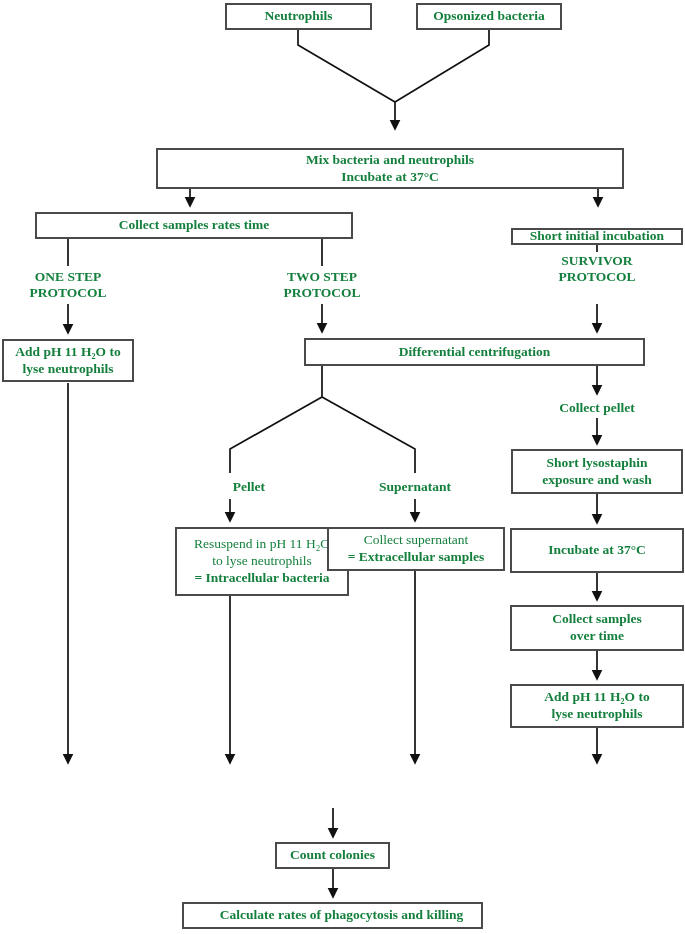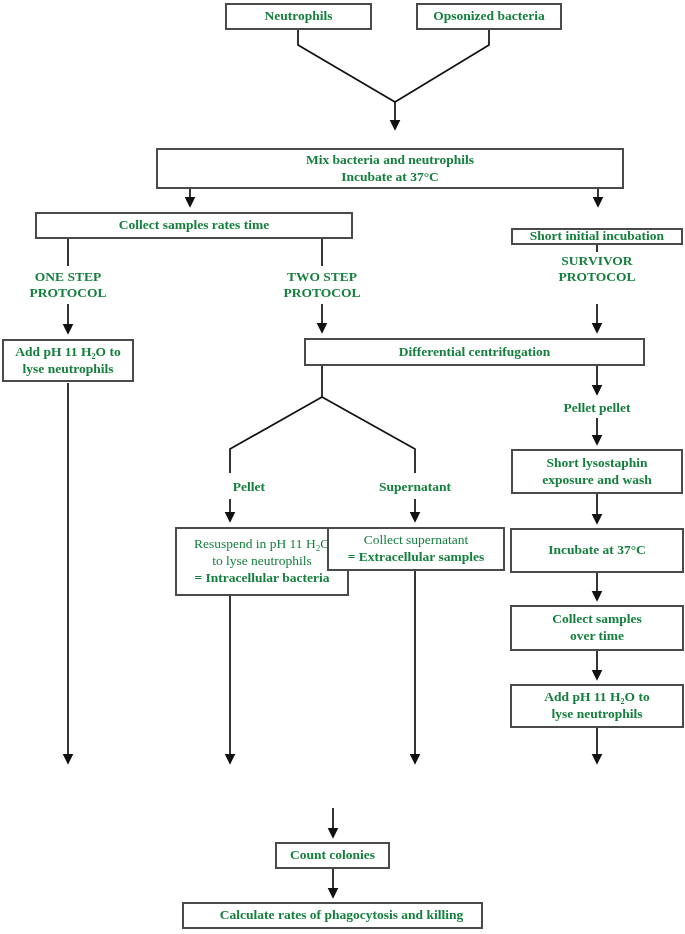--- a/index.html
+++ b/index.html
@@ -120,21 +120,21 @@
   <div class="box" style="left:2px;top:339px;width:132px;height:43px;">
     <span class="line">Add pH 11 H₂O to</span>
     <span class="line">lyse neutrophils</span>
   </div>
 
   <div class="box" style="left:304px;top:338px;width:341px;height:28px;">
     <span class="line">Differential centrifugation</span>
   </div>
 
   <div class="lbl" style="left:547px;top:399px;width:100px;height:17px;">
-    <span class="line">Pellet pellet</span>
+    <span class="line">Collect pellet</span>
   </div>
 
   <div class="lbl" style="left:195px;top:478px;width:70px;height:17px;align-items:flex-end;">
     <span class="line">Pellet</span>
   </div>
   <div class="lbl" style="left:365px;top:478px;width:100px;height:17px;">
     <span class="line">Supernatant</span>
   </div>
 
   <div class="box" style="left:143px;top:527px;width:174px;height:69px;margin-left:32px;">

